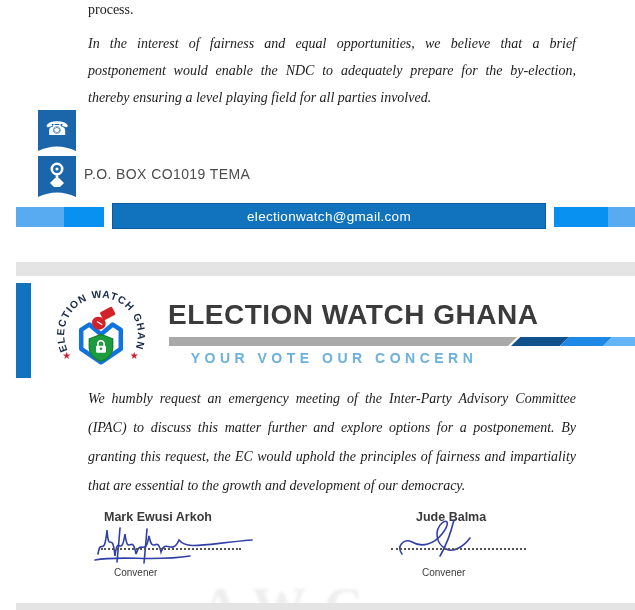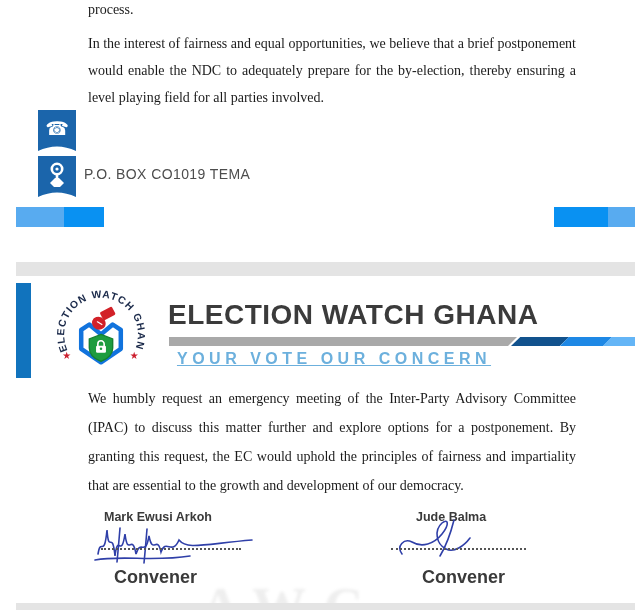--- a/index.html
+++ b/index.html
@@ -4,21 +4,21 @@
 <style>
   html,body{margin:0;padding:0;background:#fff;}
   #canvas{
     position:relative;width:635px;height:610px;overflow:hidden;
     background:#ffffff;font-family:"Liberation Sans",sans-serif;margin-left:16px;
   }
   
   .serif{font-family:"Liberation Serif",serif;color:#1b1b1b;}
   .abs{position:absolute;}
   
-  .para{font-size:14px;line-height:27px;text-align:justify;width:488px;left:72px;}
+  .para{font-size:14px;line-height:27px;text-align:justify;width:488px;left:72px;font-style:italic;}
   #frag-process{top:2px;left:72px;font-size:14px;}
   #para1{top:30px;}
   .badge{width:38px;height:42px;left:22px;}
   .badge svg{display:block;}
   .contact-text{left:68px;color:#4d4d4d;font-size:14px;letter-spacing:.4px;line-height:17px;font-weight:500;}
   
   .band{height:20px;top:207px;}
   .band.lt{background:var(--lightblue);}
   .band.br{background:var(--brightblue);}
   #email-bar{
@@ -36,26 +36,26 @@
     left:152px;top:299px;font-size:28px;font-weight:800;color:#3b3b3b;
     letter-spacing:.5px;font-family:"Liberation Sans",sans-serif;white-space:nowrap;
   }
   .rule{top:337px;height:9px;}
   #rule-gray{left:153px;width:348px;background:#a9a9a9;clip-path:polygon(0 0,100% 0,calc(100% - 9px) 100%,0 100%);}
   #rule-navy{left:495px;width:58px;background:#11528d;clip-path:polygon(16% 0,100% 0,84% 100%,0 100%);}
   #rule-mid{left:544px;width:52px;background:#1e88e5;clip-path:polygon(17% 0,100% 0,83% 100%,0 100%);}
   #rule-light{left:587px;width:48px;background:#64b5f6;clip-path:polygon(18% 0,100% 0,100% 100%,0 100%);}
   #tagline{
     left:153px;top:350px;width:330px;text-align:center;
-    font-size:16px;font-weight:bold;letter-spacing:4.5px;color:#6cb0dd;white-space:nowrap;text-decoration:underline;
+    font-size:14px;font-weight:bold;letter-spacing:4.5px;color:#6cb0dd;white-space:nowrap;
   }
   #para2{top:384px;line-height:29px;}
   
   .sig-name{font-size:12.5px;font-weight:600;color:#3a3a3a;}
-  .sig-title{font-size:18px;font-weight:700;color:#3a3a3a;}
+  .sig-title{font-size:10px;font-weight:400;color:#3a3a3a;}
   .dotline{border-bottom:2px dotted #555;height:0;}
   #sig-left-name{left:88px;top:510px;}
   #sig-left-svg{left:76px;top:520px;}
   #sig-left-dots{left:85px;top:548px;width:140px;}
   #sig-left-title{left:98px;top:567px;}
   #sig-right-name{left:400px;top:510px;}
   #sig-right-svg{left:376px;top:514px;}
   #sig-right-dots{left:375px;top:548px;width:135px;}
   #sig-right-title{left:406px;top:567px;}
   
@@ -88,20 +88,21 @@
         <circle cx="19" cy="13" r="5.2" fill="none" stroke="#ffffff" stroke-width="2.6"></circle>
         <circle cx="19" cy="13" r="1.6" fill="#ffffff"></circle>
         <path d="M19,18 L19,25" stroke="#ffffff" stroke-width="2.6"></path>
       </g>
     </svg>
   </div>
   <div class="abs contact-text" style="top:166px;text-align:center;">P.O. BOX CO1019 TEMA</div>
 
   <div class="abs band lt" style="left:0;width:48px;"></div>
   <div class="abs band br" style="left:48px;width:40px;"></div>
+  <div class="abs" id="email-bar">electionwatch@gmail.com</div>
   <div class="abs band br" style="left:538px;width:54px;"></div>
   <div class="abs band lt" style="left:592px;width:43px;"></div>
 
   <div class="abs page-gap" style="top:262px;height:14px;"></div>
 
   <div class="abs" id="left-accent"></div>
 
   <div class="abs" id="logo">
     <svg width="90" height="90" viewBox="0 0 100 100">
       <defs>

